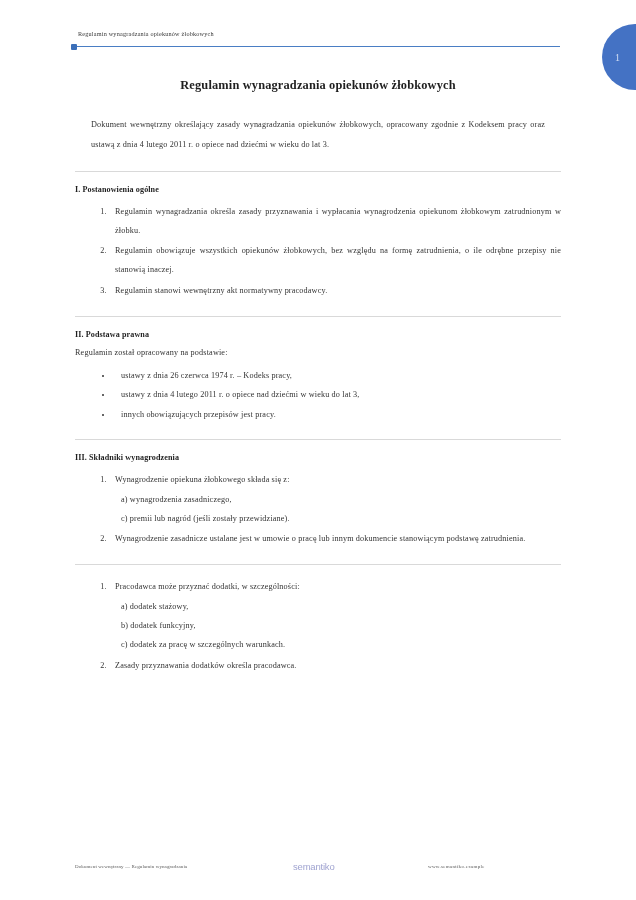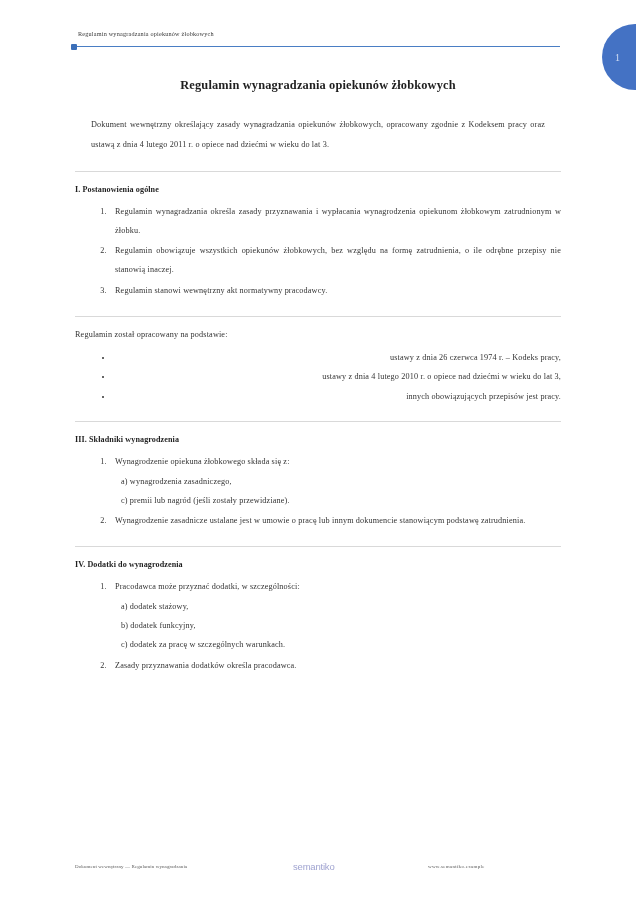--- a/index.html
+++ b/index.html
@@ -150,21 +150,20 @@
     margin: 0;
     padding-left: 38px;
     list-style-type: disc;
   }
   ul.bullet-list > li {
     font-size: 8.2px;
     line-height: 2.35;
     color: #333;
     padding-left: 8px;
     letter-spacing: 0.15px;
-    text-align: right;
   }
 
   .sub-item {
     font-size: 8.2px;
     line-height: 2.3;
     color: #333;
     margin-left: 6px;
     letter-spacing: 0.15px;
   }
 
@@ -236,44 +235,44 @@
 
     <h2 class="sec-title">I. Postanowienia ogólne</h2>
     <ol class="num-list">
       <li>Regulamin wynagradzania określa zasady przyznawania i wypłacania wynagrodzenia opiekunom żłobkowym zatrudnionym w żłobku.</li>
       <li>Regulamin obowiązuje wszystkich opiekunów żłobkowych, bez względu na formę zatrudnienia, o ile odrębne przepisy nie stanowią inaczej.</li>
       <li>Regulamin stanowi wewnętrzny akt normatywny pracodawcy.</li>
     </ol>
 
     <hr class="sep">
 
+    <h2 class="sec-title">II. Podstawa prawna</h2>
     <p class="sec-lead">Regulamin został opracowany na podstawie:</p>
     <ul class="bullet-list">
       <li>ustawy z dnia 26 czerwca 1974 r. – Kodeks pracy,</li>
-      <li>ustawy z dnia 4 lutego 2010 r. o opiece nad dziećmi w wieku do lat 3,</li>
+      <li>ustawy z dnia 4 lutego 2011 r. o opiece nad dziećmi w wieku do lat 3,</li>
       <li>innych obowiązujących przepisów jest pracy.</li>
     </ul>
 
     <hr class="sep">
 
     <h2 class="sec-title">III. Składniki wynagrodzenia</h2>
     <ol class="num-list">
       <li>
         <span>Wynagrodzenie opiekuna żłobkowego składa się z:</span>
         <div class="sub-wrap">
           <div class="sub-item">a) wynagrodzenia zasadniczego,</div>
           <div class="sub-item">c) premii lub nagród (jeśli zostały przewidziane).</div>
         </div>
       </li>
       <li>Wynagrodzenie zasadnicze ustalane jest w umowie o pracę lub innym dokumencie stanowiącym podstawę zatrudnienia.</li>
     </ol>
 
     <hr class="sep">
 
-    <h2 class="sec-title">IV. Dodatki do wynagrodzenia</h2>
     <ol class="num-list">
       <li>
         <span>Pracodawca może przyznać dodatki, w szczególności:</span>
         <div class="sub-wrap">
           <div class="sub-item">a) dodatek stażowy,</div>
           <div class="sub-item">b) dodatek funkcyjny,</div>
           <div class="sub-item">c) dodatek za pracę w szczególnych warunkach.</div>
         </div>
       </li>
       <li>Zasady przyznawania dodatków określa pracodawca.</li>

